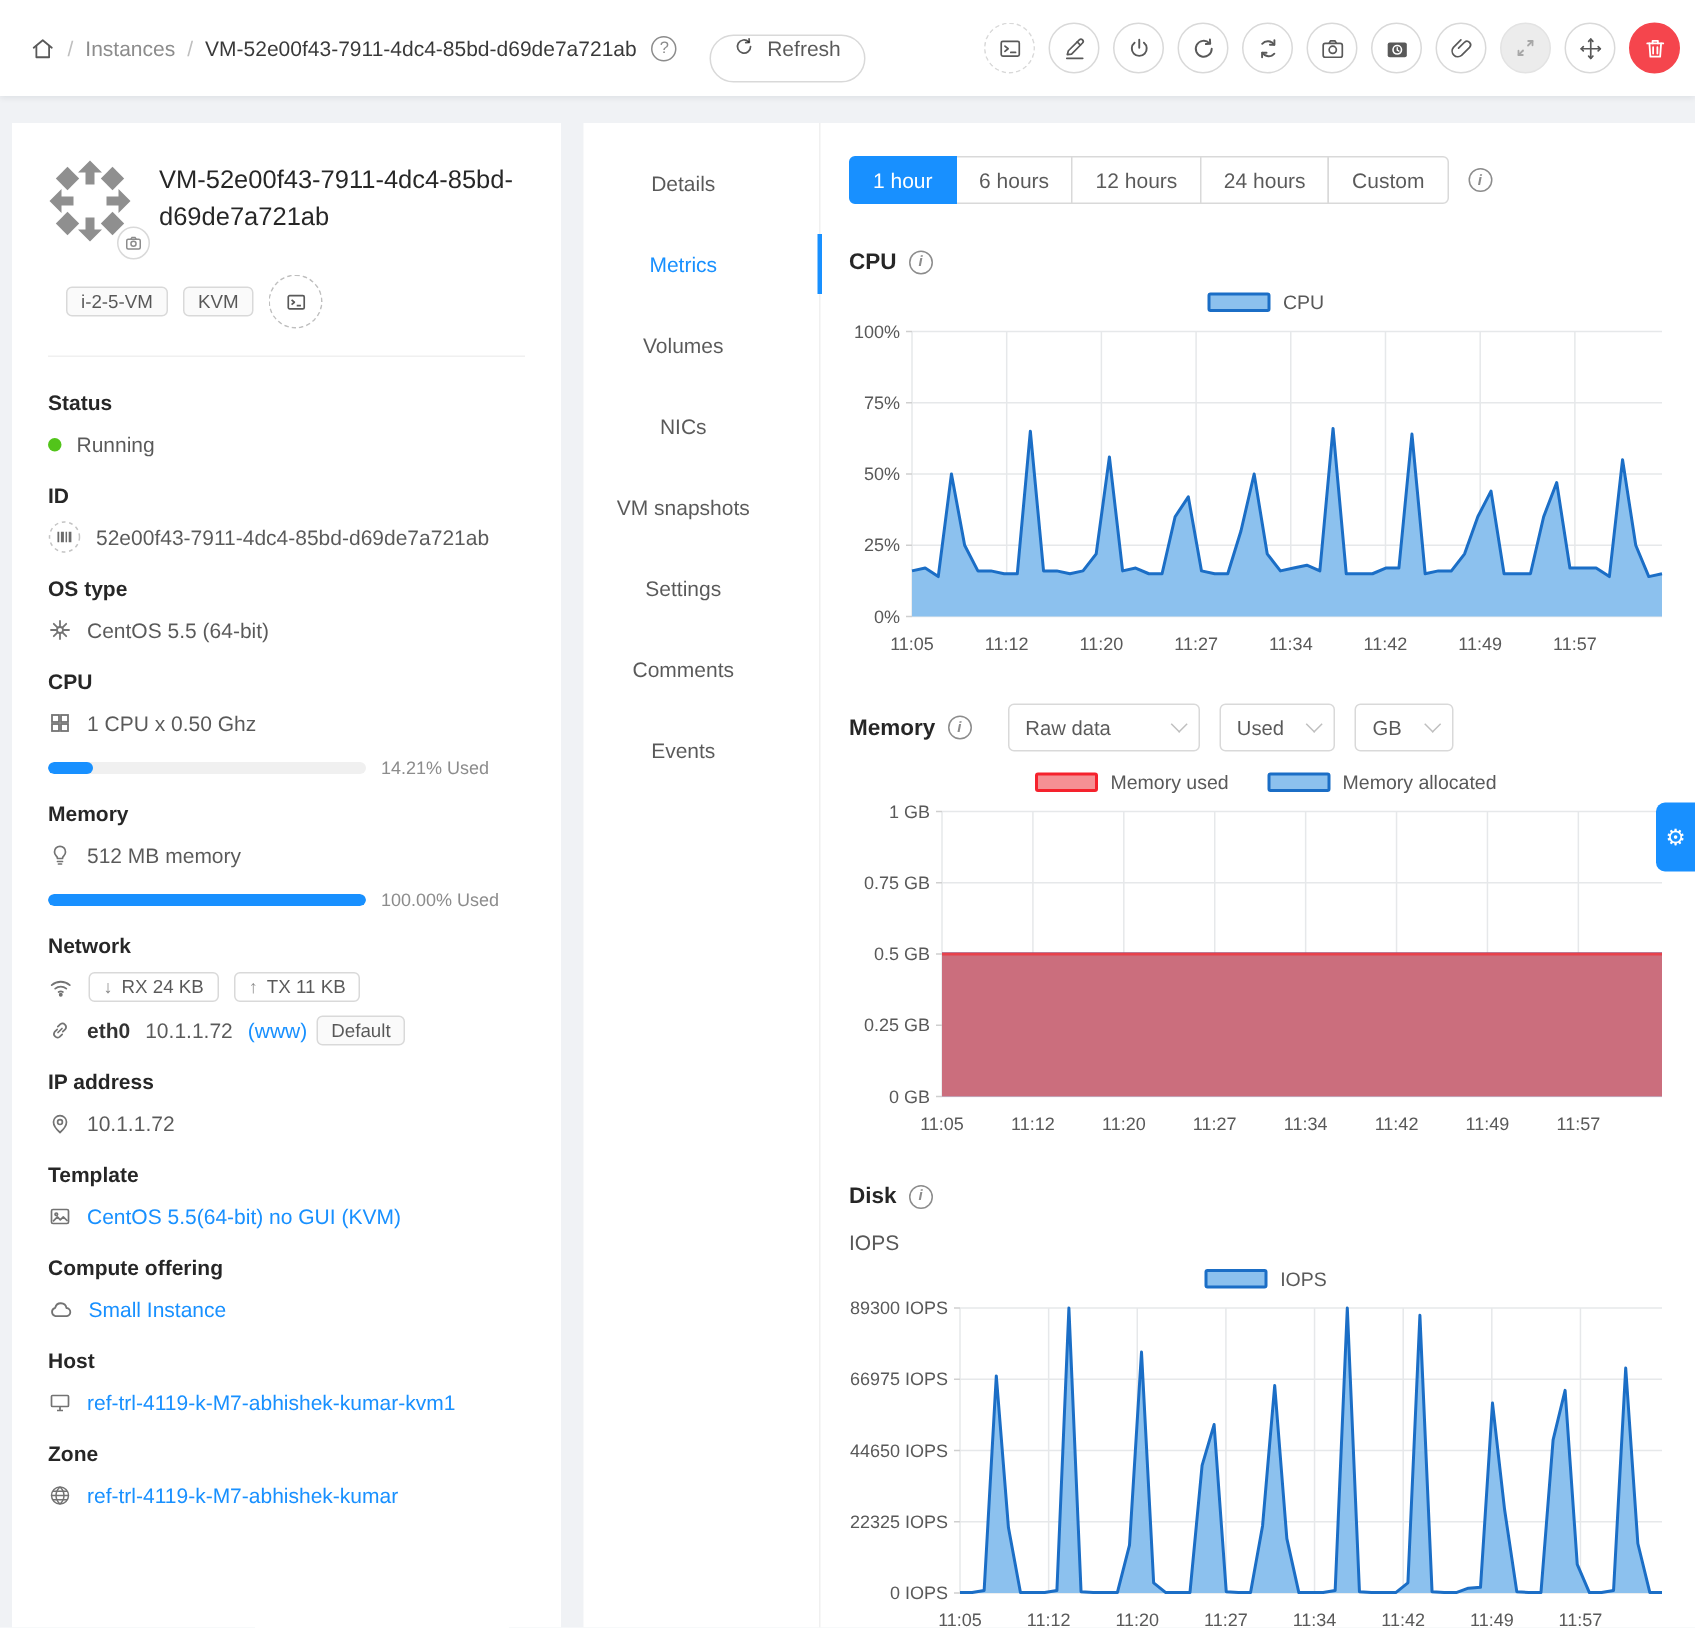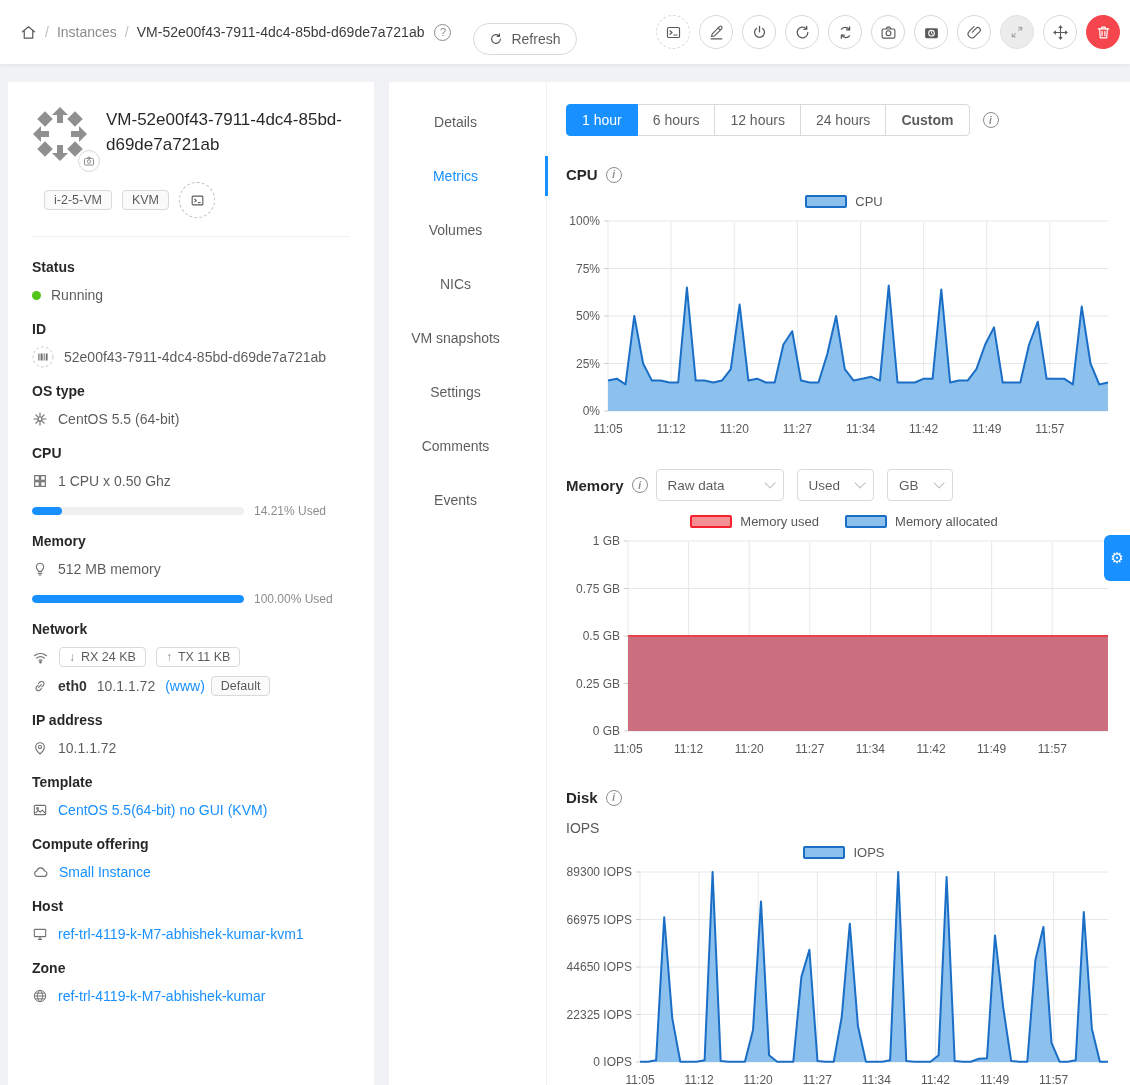--- a/index.html
+++ b/index.html
@@ -10,21 +10,21 @@
   .topbar { position:absolute; left:0; top:0; width:1130px; height:64px; background:#fff;
             box-shadow:0 1px 4px rgba(0,21,41,.08); display:flex; align-items:center;
             justify-content:space-between; padding:0 10px 0 20px; z-index:5; }
   .breadcrumb { display:flex; align-items:center; gap:8px; font-size:14px; color:#8c8c8c; }
   .breadcrumb .sep { color:#bfbfbf; }
   .crumb-current { color:rgba(0,0,0,.78); }
   .icon-btn-plain { background:none; border:none; cursor:pointer; color:#595959; display:flex; align-items:center; }
   .qmark { width:17px; height:17px; border:1px solid #8c8c8c; border-radius:50%; color:#8c8c8c;
            font-size:11px; display:inline-flex; align-items:center; justify-content:center; margin-left:2px; }
   .refresh-btn { margin-left:14px; height:32px; padding:0 15px; border:1px solid #d9d9d9; border-radius:16px;
-           background:#fff; color:rgba(0,0,0,.65); font-size:14px; display:inline-flex; align-items:center;
+           background:#fff; color:rgba(0,0,0,.65); font-size:14px; display:inline-flex; 
            gap:8px; cursor:pointer;margin-top:13px; }
   .actions { display:flex; align-items:center; gap:9px; }
   .act { width:34px; height:34px; border-radius:50%; border:1px solid #d9d9d9; background:#fff;
          color:#595959; display:flex; align-items:center; justify-content:center; cursor:pointer; flex:0 0 auto; }
   .act.dashed { border-style:dashed; }
   .act.disabled { background:#ececec; border-color:#e3e3e3; color:#a8a8a8; cursor:not-allowed; }
   .act.danger { background:var(--danger,#f5454d); border-color:var(--danger,#f5454d); color:#fff; }
   .act svg, .refresh-btn svg, .icon-btn-plain svg { display:block; }
 
   
@@ -64,21 +64,21 @@
               font-size:14px; color:rgba(0,0,0,.65); cursor:pointer; border-right:3px solid transparent; margin-right:-2px; }
   .nav-item.active { color:var(--accent,#1890ff); border-right-color:var(--accent,#1890ff); }
 
   
   .metrics { position:absolute; left:177px; top:0; width:556px; padding-top:22px; }
   .range-row { display:flex; align-items:center; margin-bottom:30px; }
   .radio-group { display:inline-flex; }
   .radio-btn { height:32px; padding:0 15px; background:#fff; border:1px solid #d9d9d9; margin-left:-1px;
                font-size:14px; color:rgba(0,0,0,.65); cursor:pointer; }
   .radio-btn:first-child { border-radius:4px 0 0 4px; margin-left:0; }
-  .radio-btn:last-child { border-radius:0 4px 4px 0;font-weight:bold; }
+  .radio-btn:last-child { border-radius:0 4px 4px 0; }
   .radio-btn.sel { background:var(--accent,#1890ff); border-color:var(--accent,#1890ff); color:#fff; position:relative; }
   .info-i { width:16px; height:16px; border:1px solid #8c8c8c; border-radius:50%; color:#8c8c8c; font-size:10px;
             display:inline-flex; align-items:center; justify-content:center; font-style:italic; font-weight:700; }
   .range-row .info-i { margin-left:13px; }
   .chart-block { margin-bottom:26px; }
   .chart-title-row { display:flex; align-items:center; gap:8px; margin-bottom:8px; }
   .chart-title { font-size:15px; font-weight:700; color:rgba(0,0,0,.85); }
   .chart-sub { font-size:14px; color:#595959; margin:14px 0 6px; }
   .mem-controls { display:flex; align-items:center; gap:13px; }
   .select { height:32px; border:1px solid #d9d9d9; border-radius:4px; background:#fff; display:inline-flex;
@@ -497,21 +497,21 @@
                 <polyline points="42.0,167.6 50.8,165.7 59.5,171.4 68.3,103.0 77.1,150.5 85.9,167.6 94.6,167.6 103.4,169.5 112.2,169.5 120.9,74.5 129.7,167.6 138.5,167.6 147.3,169.5 156.0,167.6 164.8,156.2 173.6,91.6 182.4,167.6 191.1,165.7 199.9,169.5 208.7,169.5 217.4,131.5 226.2,118.2 235.0,167.6 243.8,169.5 252.5,169.5 261.3,141.0 270.1,103.0 278.8,156.2 287.6,167.6 296.4,165.7 305.2,163.8 313.9,167.6 322.7,72.6 331.5,169.5 340.2,169.5 349.0,169.5 357.8,165.7 366.6,165.7 375.3,76.4 384.1,169.5 392.9,167.6 401.6,167.6 410.4,156.2 419.2,131.5 428.0,114.4 436.7,169.5 445.5,169.5 454.3,169.5 463.1,131.5 471.8,108.7 480.6,165.7 489.4,165.7 498.1,165.7 506.9,171.4 515.7,93.5 524.5,150.5 533.2,171.4 542.0,169.5" fill="none" stroke="#1b6ec6" stroke-width="2" stroke-linejoin="round"></polyline>
               </svg>
             </div>
         </div>
       </div>
 
       <div class="chart-block">
         <div class="chart-title-row" style="margin-bottom:10px;">
           <span class="chart-title">Memory</span>
           <span class="info-i">i</span>
-          <div class="mem-controls" style="">
+          <div class="mem-controls" style="margin-left:16px;">
             <span class="select" style="width:128px;">
               <span>Raw data</span>
                 <span class="caret"></span>
             </span>
             <span class="select">
               <span>Used</span>
                 <span class="caret"></span>
             </span>
             <span class="select">
               <span>GB</span>

